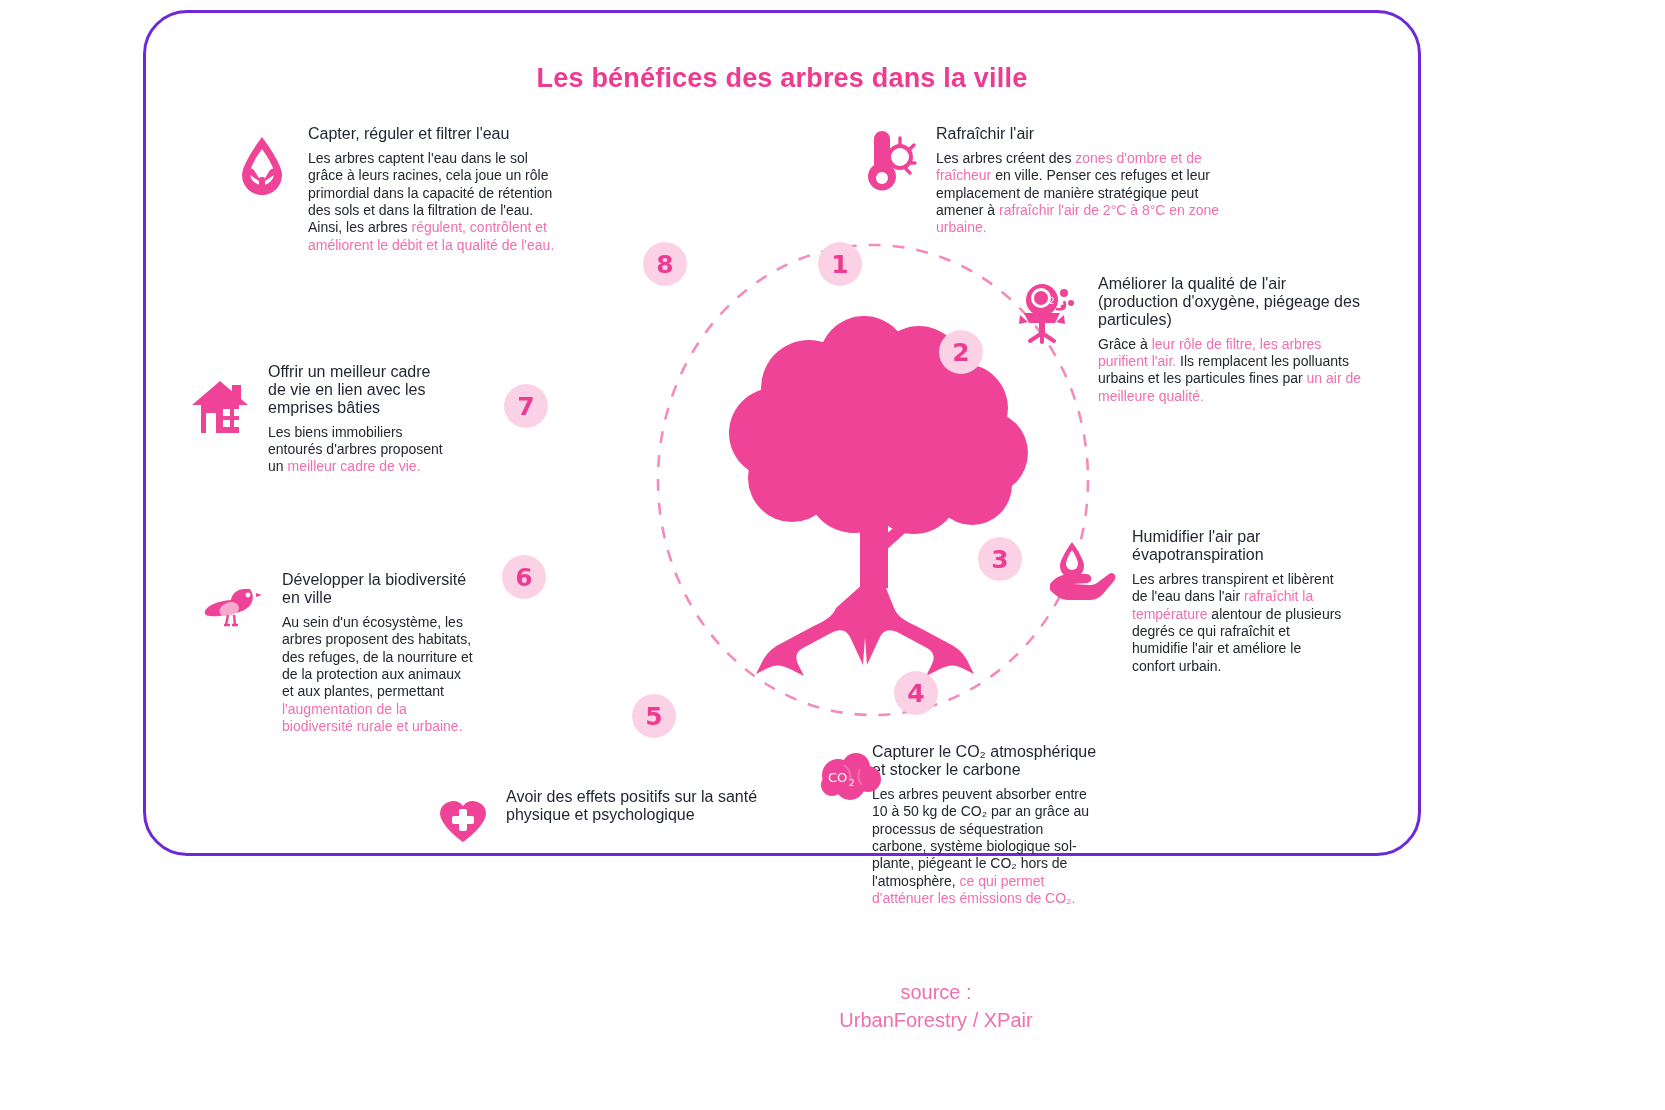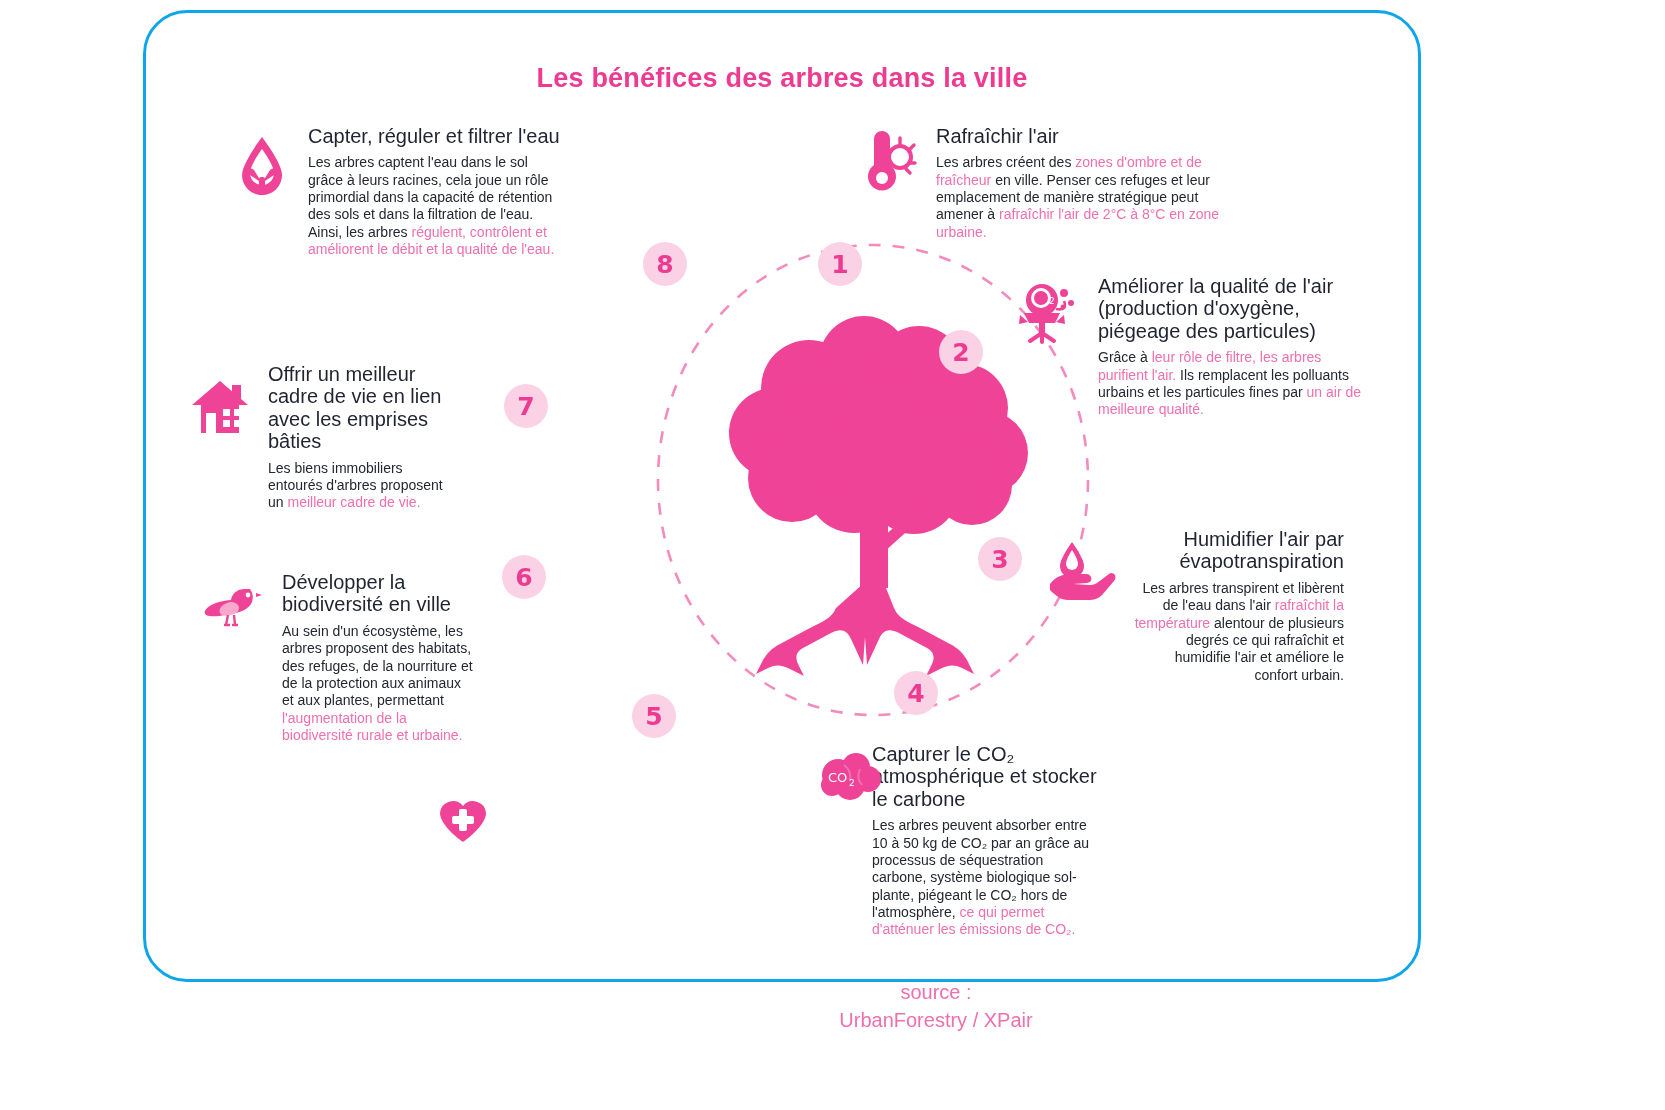--- a/index.html
+++ b/index.html
@@ -6,38 +6,38 @@
   body{
     width:1665px;height:1110px;
     font-family:"Liberation Sans", sans-serif;
     color:#1f2430;
     overflow:hidden;
     position:relative;
   }
   #card{
     position:absolute;
     left:143px;top:10px;
-    width:1278px;height:972px;
-    border:3px solid #0ea5e9;
+    width:1278px;height:846px;
+    border:3px solid #6d28d9;
     border-radius:44px;
     box-sizing:border-box;
     background:#fff;
   }
   .lpink{color:#f06fae;}
   .title{
     position:absolute;
     top:50px;left:0;width:100%;
     text-align:center;
     font-size:27px;font-weight:bold;
     color:#ee3b92;
     letter-spacing:.2px;
   }
   .block{position:absolute;}
   .bhead{
-    font-size:20px;
+    font-size:16px;
     font-weight:400;
     color:#1f2430;
     line-height:1.12;
     margin:0 0 7px 0;
   }
   .bbody{
     font-size:14px;
     line-height:1.24;
     color:#23282f;
     margin:0;
@@ -179,20 +179,21 @@
 
   <div class="block" style="left:292px;top:775px;width:350px;">
     <svg class="icon" width="50" height="46" viewBox="0 0 50 46" style="left:0px;top:10px;">
       <g fill="#ef4397">
         <path d="M25 44 C25 44 2 28 2 15 A13 13 0 0 1 25 8 A13 13 0 0 1 48 15 C48 28 25 44 25 44 Z"></path>
         <rect x="21" y="11" width="8" height="22" rx="2" fill="#fff"></rect>
         <rect x="14" y="18" width="22" height="8" rx="2" fill="#fff"></rect>
       </g>
     </svg>
     <div style="margin-left:68px;">
+      <div class="bhead">Avoir des effets positifs sur la santé physique et psychologique</div>
     </div>
   </div>
 
   <div class="block" style="left:712px;top:112px;width:370px;">
     <svg class="icon" width="58" height="62" viewBox="0 0 58 62" style="left:0px;top:8px;">
       <g fill="#ef4397">
         <path d="M16 6 a8 8 0 0 1 16 0 v26 a14 14 0 1 1 -16 0 Z"></path>
         <circle cx="24" cy="45" r="6" fill="#fff"></circle>
         <circle cx="42" cy="24" r="11" fill="none" stroke="#ef4397" stroke-width="4"></circle>
         <path d="M42 5 v6 M56 12 l-4 4 M57 30 h-6 M52 40 l-4 -4" stroke="#ef4397" stroke-width="3.4" fill="none" stroke-linecap="round"></path>
@@ -220,21 +221,21 @@
         <circle cx="47" cy="24" r="2.4"></circle>
         <path d="M40 26 q12 2 8 -8" fill="none" stroke="#ef4397" stroke-width="2.6"></path>
       </g>
     </svg>
     <div style="margin-left:82px;">
       <div class="bhead">Améliorer la qualité de l'air (production d'oxygène, piégeage des particules)</div>
       <p class="bbody"><span>Grâce à </span><span class="lpink">leur rôle de filtre, les arbres purifient l'air.</span><span> Ils remplacent les polluants urbains et les particules fines par </span><span class="lpink">un air de meilleure qualité.</span></p>
     </div>
   </div>
 
-  <div class="block" style="left:900px;top:515px;width:298px;text-align:right;">
+  <div class="block" style="left:900px;top:515px;width:298px;">
     <svg class="icon" width="66" height="62" viewBox="0 0 66 62" style="left:0px;top:12px;">
       <g fill="#ef4397">
         <path d="M26 2 C26 2 14 18 14 26 a12 12 0 0 0 24 0 C38 18 26 2 26 2 Z"></path>
         <path d="M26 10 C26 10 20 19 20 24 a6 6 0 0 0 12 0 C32 19 26 10 26 10 Z" fill="#fff"></path>
         <path d="M4 44 c6 -8 14 -10 22 -10 h14 c6 0 8 8 1 9 l-14 1 16 1 c6 0 8 -2 12 -5 l8 -6 c4 -3 9 2 5 7 l-12 14 c-4 4 -8 5 -14 5 H22 c-7 0 -12 -4 -18 -10 z"></path>
       </g>
     </svg>
     <div style="margin-left:86px;">
       <div class="bhead">Humidifier l'air par évapotranspiration</div>
       <p class="bbody"><span>Les arbres transpirent et libèrent de l'eau dans l'air </span><span class="lpink">rafraîchit la température</span><span> alentour de plusieurs degrés ce qui rafraîchit et humidifie l'air et améliore le confort urbain.</span></p>

